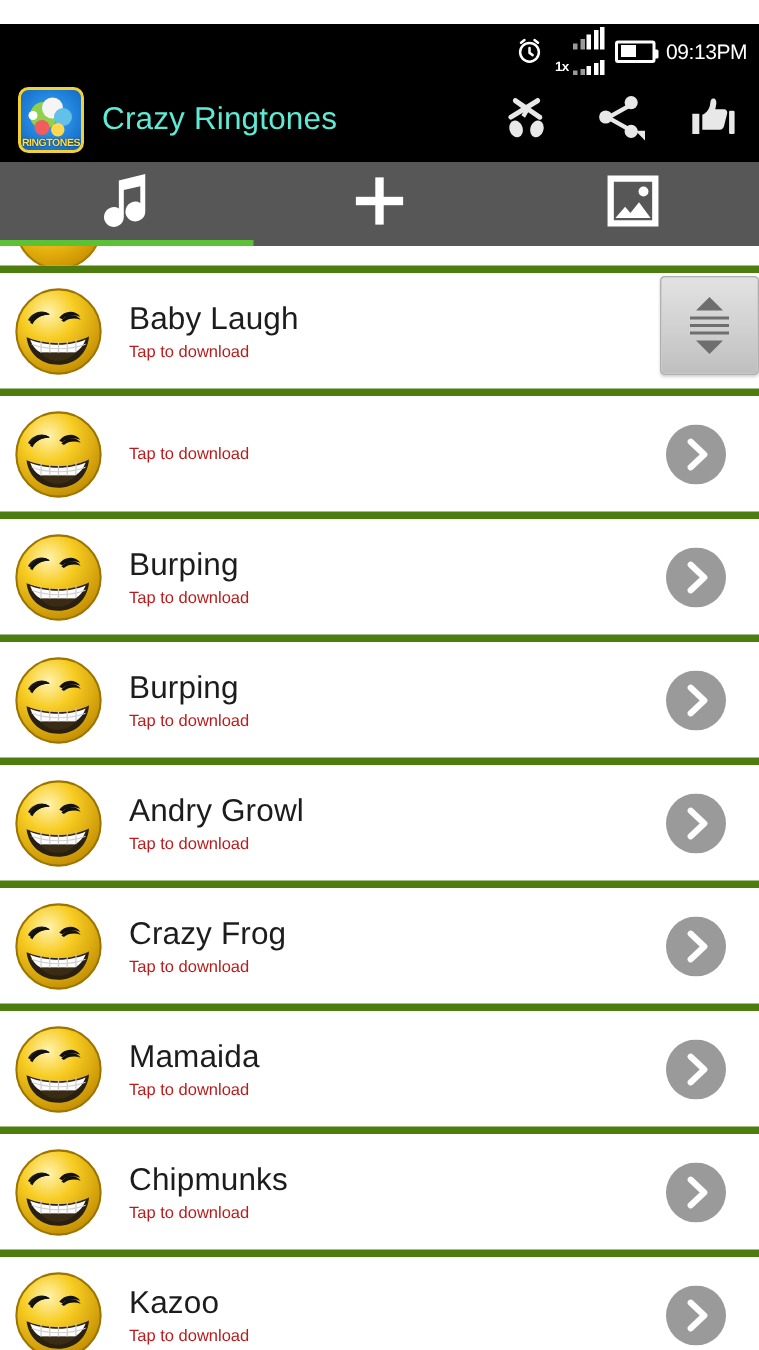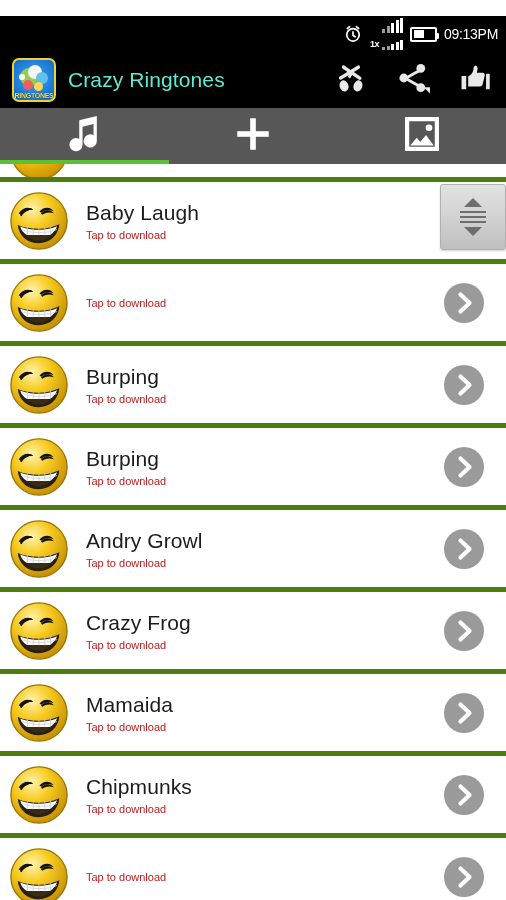--- a/index.html
+++ b/index.html
@@ -514,20 +514,21 @@
         <path d="M32.5 22.5c3.5-5.2 11-5.6 14.5-.6-4-1.6-9.2-1.2-12.3 1.6z" fill="#111"></path>
         <path d="M34 24.5c3.4-4.6 10-5 13.3-.6-3.8-1.4-8.7-1-11.6 1.6z" fill="#111"></path>
         <path d="M10 36c6 2.5 14 4 22 4s15-1.8 21-4.6c-1 12-10 19.5-21.2 19.5C20.3 54.9 11.5 47.8 10 36z" fill="#2a2012"></path>
         <path d="M12.5 37.6c5.6 2.2 12.8 3.5 19.8 3.5 6.6 0 13.4-1.4 18.4-3.6-1.4 4-4 7-7.4 9H19.6c-3.4-2-5.8-4.9-7.1-8.9z" fill="#fdfdfd"></path>
         <path d="M20 37.2v9.3M26 38.4v9.4M32 38.8v9.4M38 38.4v9.4M44 37.2v9" stroke="#c9c9c9" stroke-width="0.8"></path>
         <path d="M13.6 40.8c5.4 2 12 3.1 18.6 3.1s13.1-1.1 18.4-3.1" stroke="#d0d0d0" stroke-width="0.8" fill="none"></path>
         <path d="M19.6 46.6h24c-3 3.6-7.2 5.6-12 5.6s-9-2-12-5.6z" fill="#3a2b14"></path>
       </svg>
     </div>
     <div class="texts">
+      <div class="r-title">Kazoo</div>
       <div class="r-sub">Tap to download</div>
     </div>
     <div class="go-btn">
       <svg width="40" height="40" viewBox="0 0 40 40">
         <circle cx="20" cy="20" r="20" fill="#9a9a9a"></circle>
         <path d="M16.5 11.5 25.5 20l-9 8.5" fill="none" stroke="#fff" stroke-width="4.2" stroke-linecap="round" stroke-linejoin="round"></path>
       </svg>
     </div>
   </div>
 </div>

